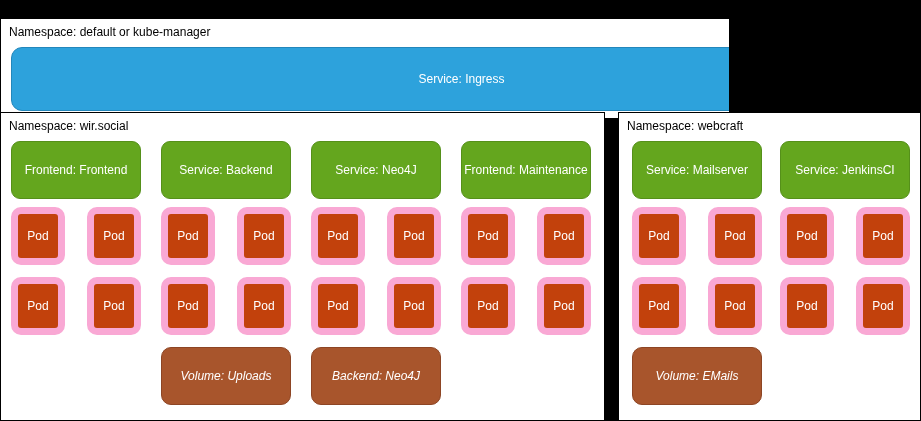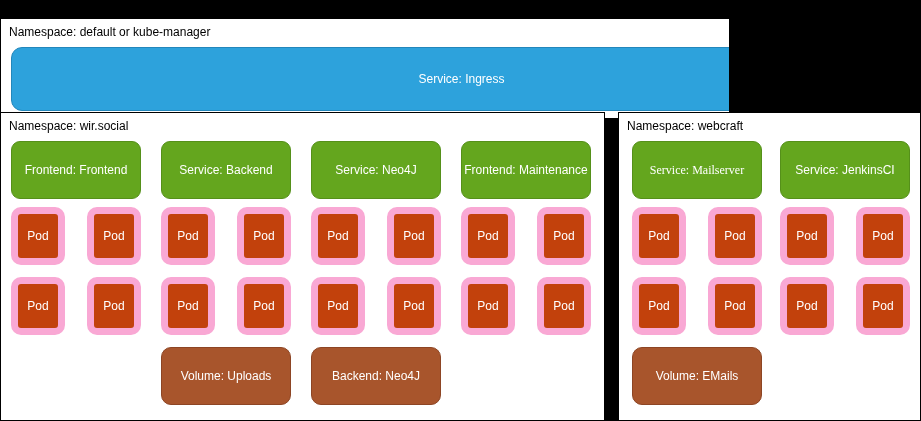--- a/index.html
+++ b/index.html
@@ -84,21 +84,21 @@
   #ingress-box {
     left: 10px;
     top: 28px;
     width: 901px;
     height: 64px;
   }
 
   .svc-box   { top: 28px;  height: 58px; }
   .pod-row-1 { top: 94px;  height: 58px; }
   .pod-row-2 { top: 164px; height: 58px; }
-  .vol-box   { top: 234px; height: 58px; }
+  .vol-box   { top: 234px; height: 58px; font-style: italic; }
 </style>
 </head>
 <body>
 
 <div class="canvas">
 
   <div class="ns-panel" id="ns-top">
     <div class="ns-label">Namespace: default or kube-manager</div>
     <div class="node ingress" id="ingress-box">Service: Ingress</div>
   </div>
@@ -127,21 +127,21 @@
         <div class="node pod pod-row-1" style="left: 460px; width: 54px;">Pod</div>
         <div class="node pod pod-row-1" style="left: 536px; width: 54px;">Pod</div>
         <div class="node pod pod-row-2" style="left: 460px; width: 54px;">Pod</div>
         <div class="node pod pod-row-2" style="left: 536px; width: 54px;">Pod</div>
       </div>
   </div>
 
   <div class="ns-panel" id="ns-right">
     <div class="ns-label">Namespace: webcraft</div>
     <div id="cols-right">
-        <div class="node service svc-box" style="left: 13px; width: 130px; font-family: Liberation Serif, serif;">Service: Mailserver</div>
+        <div class="node service svc-box" style="left: 13px; width: 130px;">Service: Mailserver</div>
         <div class="node pod pod-row-1" style="left: 13px; width: 54px;">Pod</div>
         <div class="node pod pod-row-1" style="left: 89px; width: 54px;">Pod</div>
         <div class="node pod pod-row-2" style="left: 13px; width: 54px;">Pod</div>
         <div class="node pod pod-row-2" style="left: 89px; width: 54px;">Pod</div>
         <div class="node volume vol-box" style="left: 13px; width: 130px;">Volume: EMails</div>
         <div class="node service svc-box" style="left: 161px; width: 130px;">Service: JenkinsCI</div>
         <div class="node pod pod-row-1" style="left: 161px; width: 54px;">Pod</div>
         <div class="node pod pod-row-1" style="left: 237px; width: 54px;">Pod</div>
         <div class="node pod pod-row-2" style="left: 161px; width: 54px;">Pod</div>
         <div class="node pod pod-row-2" style="left: 237px; width: 54px;">Pod</div>

